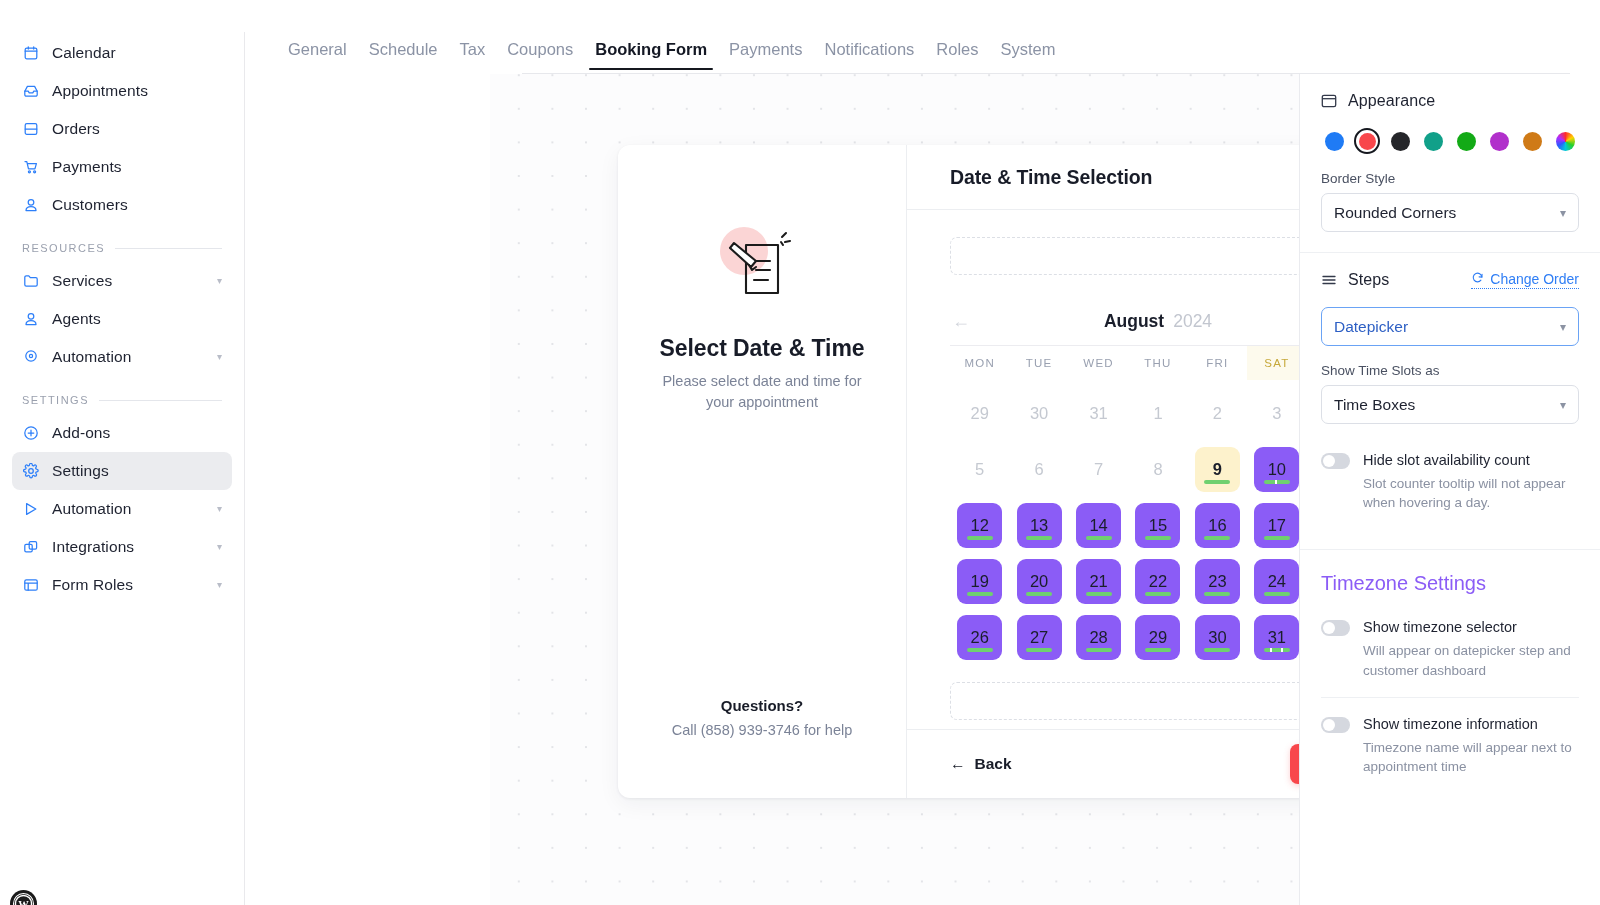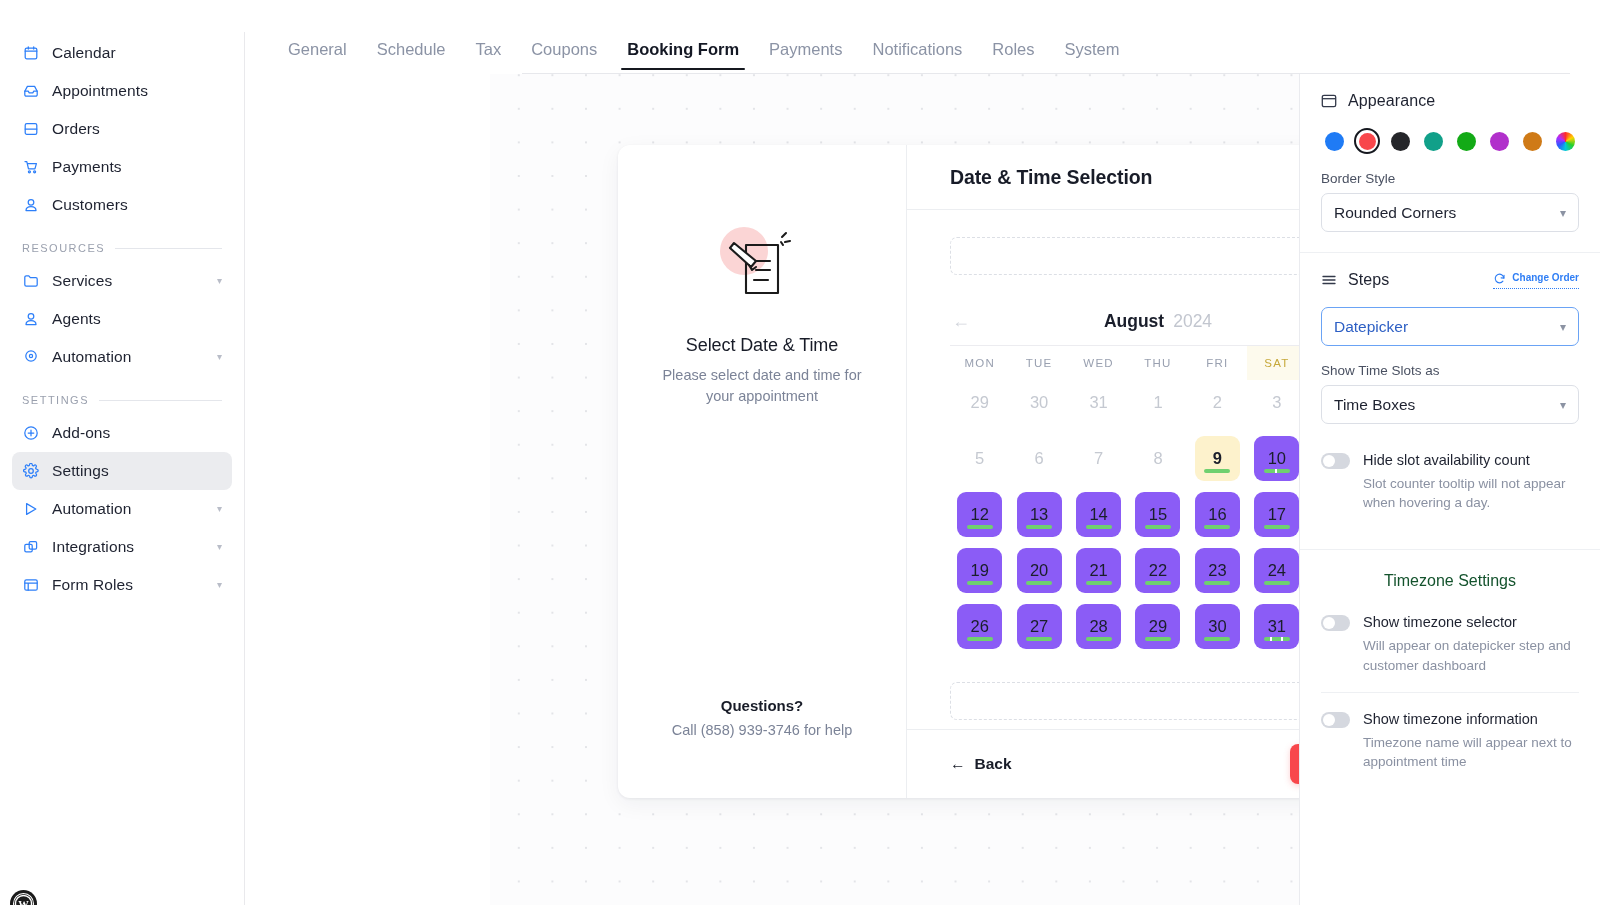--- a/index.html
+++ b/index.html
@@ -49,21 +49,21 @@
   .wp-logo {
     position: absolute; left: 10px; bottom: 20px;
     width: 27px; height: 27px; border-radius: 50%;
     background: #1a1a1a; display: flex; align-items: center; justify-content: center;
   }
   .wp-logo svg { width: 23px; height: 23px; }
 
   
   .main { flex: 1; position: relative; height: 905px; background: #fff; }
   .tabs {
-    height: 41px; display: flex; align-items: flex-start; gap: 8px;
+    height: 41px; display: flex; align-items: flex-start; gap: 0;
     padding: 0 32px; position: relative;
   }
   .tab {
     font-size: 16.5px; color: #8b93a5; padding: 0 11px 11px 11px;
     cursor: pointer; white-space: nowrap; position: relative; top: 8px;
   }
   .tab.active { color: #141824; font-weight: 700; }
   .tab.active::after {
     content: ""; position: absolute; left: 5px; right: 5px; bottom: 0;
     height: 2.5px; background: #15181f; border-radius: 2px;
@@ -94,21 +94,21 @@
     position: relative; display: flex; flex-direction: column;
     align-items: center; padding-top: 78px;
   }
   .pv-illus { width: 92px; height: 92px; position: relative; margin-bottom: 20px; }
   .pv-illus .blob {
     position: absolute; left: 4px; top: 4px; width: 48px; height: 48px;
     border-radius: 50%; background: #fbd5d5;
   }
   .pv-illus svg { position: absolute; left: 0; top: 0; width: 92px; height: 92px; }
   .pv-title {
-    font-size: 18px; font-weight: 400; color: #181c28; letter-spacing: -.1px;
+    font-size: 23px; font-weight: 700; color: #181c28; letter-spacing: -.1px;
     margin-bottom: 9px;
   }
   .pv-sub {
     font-size: 14.5px; color: #7b8397; line-height: 1.45;
     text-align: center; width: 230px;
   }
   .pv-help { position: absolute; bottom: 60px; left: 0; right: 0; text-align: center; }
   .pv-help-t { font-size: 15px; font-weight: 700; color: #181c28; margin-bottom: 8px; }
   .pv-help-s { font-size: 14.5px; color: #7b8397; }
 
@@ -139,21 +139,21 @@
   .cal-arrow.next { right: 2px; color: #1a1e2b; }
   .cal-sep { height: 1px; background: #ececf0; }
 
   .cal-grid { display: grid; grid-template-columns: repeat(7, 1fr); }
   .dow {
     height: 34px; display: flex; align-items: center; justify-content: center;
     font-size: 11.5px; letter-spacing: 1.2px; color: #99a0b0;
   }
   .dow.we { color: #c6a83a; background: #fdfaed; }
   .dcell {
-    height: 56px; display: flex; align-items: flex-start; justify-content: center;
+    height: 56px; display: flex; align-items: flex-end; justify-content: center;
     position: relative;
   }
   .day {
     width: 45px; height: 45px; border-radius: 9px;
     display: flex; flex-direction: column; align-items: center; justify-content: center;
     font-size: 16.5px; color: #1a1e2b; position: relative; cursor: pointer;
   }
   .day.muted { color: #c5c9d1; cursor: default; }
   .day.avail { background: #8b5cf6; }
   .day.today { background: #fdf2cc; font-weight: 700; }
@@ -198,23 +198,23 @@
     position: absolute; right: 0; top: 42px; width: 301px; bottom: 0;
     background: #ffffff; border-left: 1px solid #eaebef;
     padding: 0; overflow: hidden;
   }
   .rp-section { padding: 18px 21px 20px 21px; border-bottom: 1px solid #eef0f3; }
   .rp-head { display: flex; align-items: center; gap: 11px; margin-bottom: 18px; }
   .rp-head-ico { color: #33394a; display: flex; }
   .rp-head-ico svg { width: 16px; height: 16px; }
   .rp-head-t { font-size: 16px; color: #1e2230; letter-spacing: .1px; }
   .rp-head-link {
-    margin-left: auto; font-size: 10px; color: #2f7ef5; cursor: pointer;
+    margin-left: auto; font-size: 14px; color: #2f7ef5; cursor: pointer;
     display: flex; gap: 6px;
-    border-bottom: 1px dotted #2f7ef5; padding-bottom: 1px; font-weight: bold;
+    border-bottom: 1px dotted #2f7ef5; padding-bottom: 1px;
   }
   .rp-head-link svg { width: 13px; height: 13px; }
 
   .swatches { display: flex; gap: 0; align-items: center; justify-content: space-between; }
   .sw-wrap {
     width: 26px; height: 26px; border-radius: 50%;
     display: flex; align-items: center; justify-content: center; cursor: pointer;
   }
   .sw-wrap.sel { border: 2.2px solid #15181f; }
   .sw { width: 17px; height: 17px; border-radius: 50%; }
@@ -235,21 +235,21 @@
     width: 29px; height: 16px; border-radius: 9px; background: #d5d8df;
     flex: 0 0 29px; position: relative; margin-top: 2px; cursor: pointer;
   }
   .toggle::after {
     content: ""; position: absolute; left: 2px; top: 2px;
     width: 12px; height: 12px; border-radius: 50%; background: #fff;
   }
   .tg-txt { flex: 1; }
   .tg-t { font-size: 14.5px; color: #1e2230; margin-bottom: 4px; line-height: 1.3; }
   .tg-d { font-size: 13.5px; color: #8a91a2; line-height: 1.43; }
-  .rp-subhead { font-size: 16px; color: #14532d; padding-top: 4px; text-align: center; }
+  .rp-subhead { font-size: 20px; color: #8b5cf6; padding-top: 4px; }
 </style>
 </head>
 <body>
 
 <div class="app">
 
   <nav class="sidebar">
     <div style="height:2px"></div>
     <div id="nav-top">
         <div class="nav-item">

